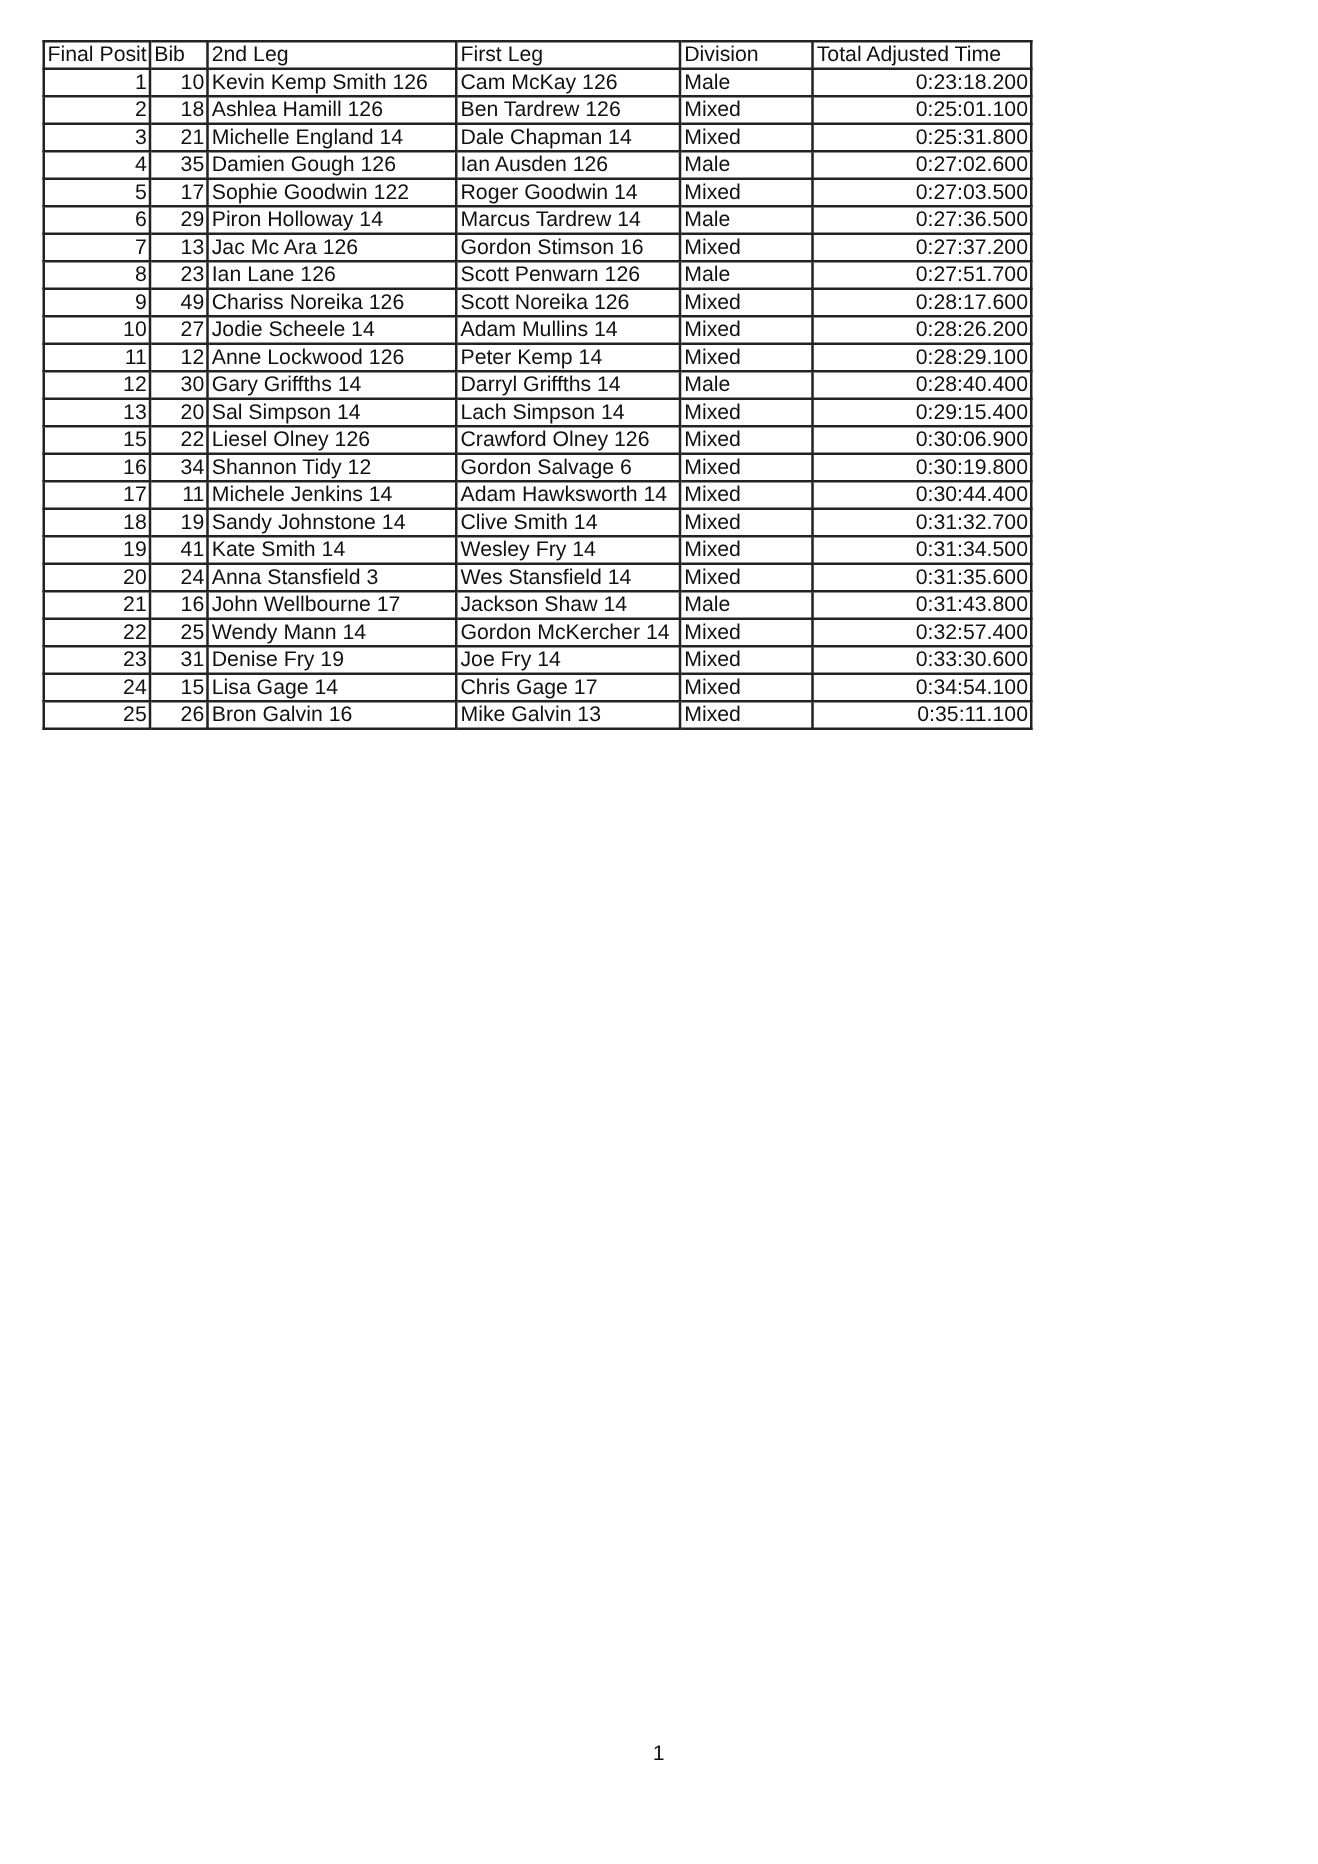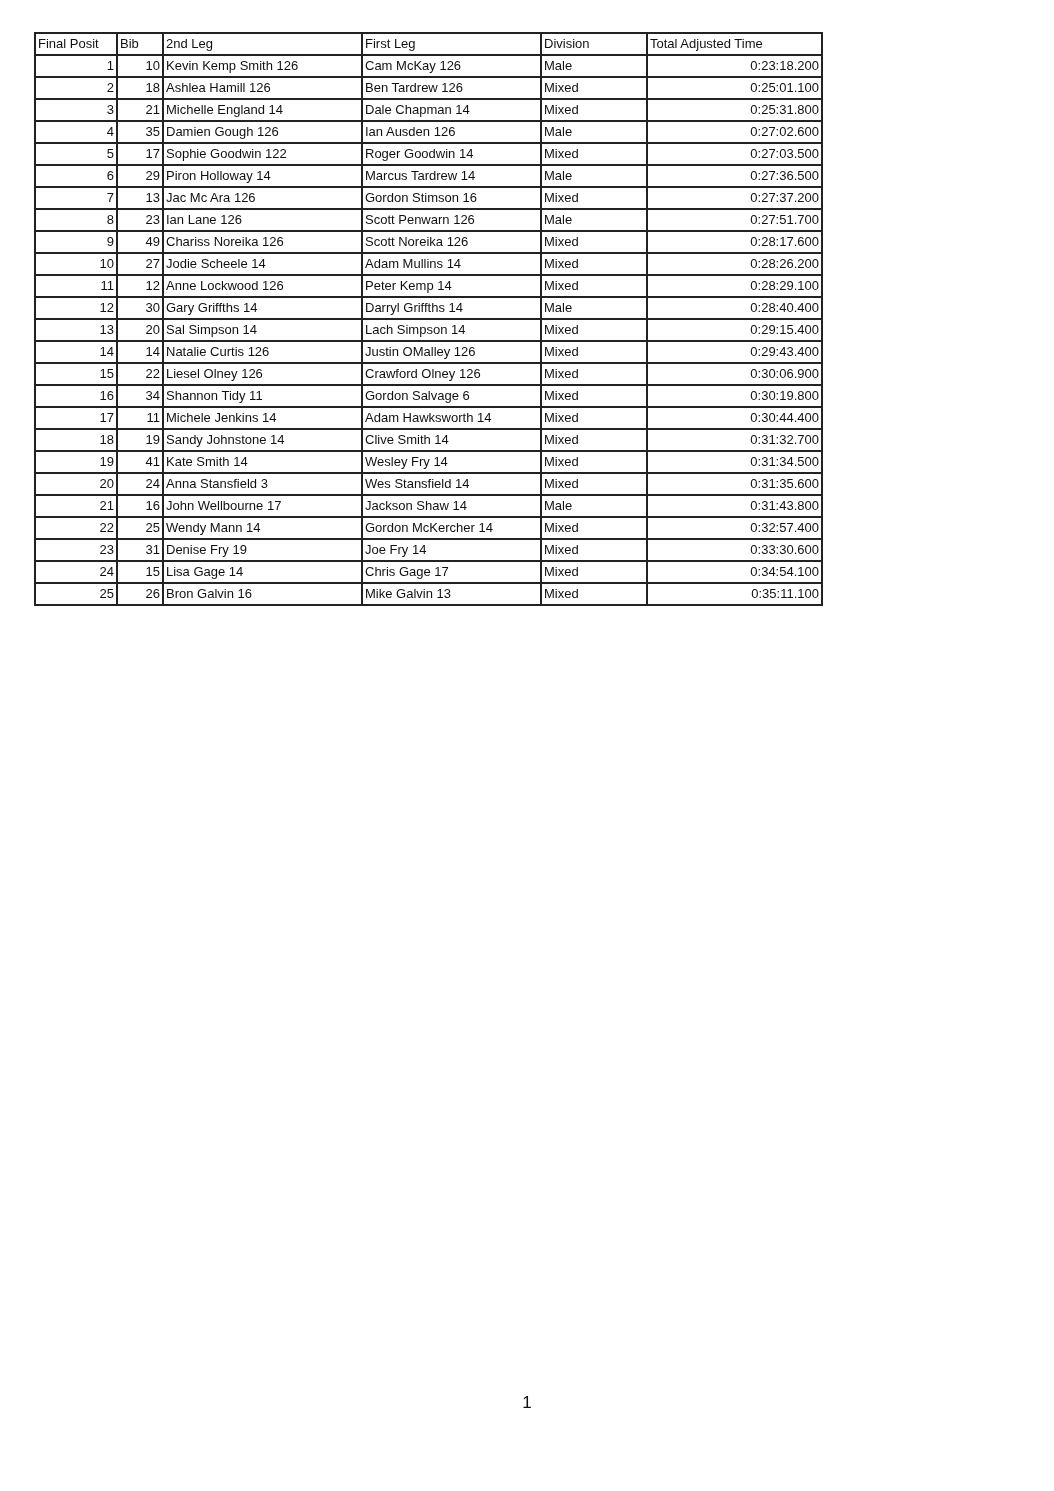--- a/index.html
+++ b/index.html
@@ -1,20 +1,20 @@
 <!DOCTYPE html>
 <html><head>
 <meta charset="utf-8">
 <style>
   html, body { margin: 0; padding: 0; background: #ffffff; }
   body { width: 1054px; height: 1491px; position: relative; overflow: hidden;
          font-family: "Liberation Sans", sans-serif; color: #111; }
   .page { position: absolute; left: 0; top: 0; width: 1054px; height: 1491px; background: #fff; }
   table.results { position: absolute; left: 34px; top: 32px; border-collapse: collapse;
-                  font-size: 13px; line-height: 20px; table-layout: fixed; }
+                  font-size: 17px; line-height: 20px; table-layout: fixed; }
   table.results td, table.results th { border: 2px solid #222; padding: 0 2px; height: 19px;
                   white-space: nowrap; overflow: hidden; font-weight: normal; }
   table.results th { text-align: left; }
   col.c-pos { width: 82px; } col.c-bib { width: 46px; } col.c-leg2 { width: 199px; }
   col.c-leg1 { width: 179px; } col.c-div { width: 106px; } col.c-time { width: 175px; }
   td.num { text-align: right; }
   td.txt { text-align: left; }
   .page-number { position: absolute; left: 0; width: 1054px; top: 1393px; text-align: center;
                  font-size: 17px; }
 </style>
@@ -140,39 +140,31 @@
         </tr>
         <tr>
           <td class="num">13</td>
           <td class="num">20</td>
           <td class="txt">Sal Simpson 14</td>
           <td class="txt">Lach Simpson 14</td>
           <td class="txt">Mixed</td>
           <td class="num">0:29:15.400</td>
         </tr>
         <tr>
-          <td class="num">14</td>
-          <td class="num">14</td>
-          <td class="txt">Natalie Curtis 126</td>
-          <td class="txt">Justin OMalley 126</td>
-          <td class="txt">Mixed</td>
-          <td class="num">0:29:43.400</td>
-        </tr>
-        <tr>
           <td class="num">15</td>
           <td class="num">22</td>
           <td class="txt">Liesel Olney 126</td>
           <td class="txt">Crawford Olney 126</td>
           <td class="txt">Mixed</td>
           <td class="num">0:30:06.900</td>
         </tr>
         <tr>
           <td class="num">16</td>
           <td class="num">34</td>
-          <td class="txt">Shannon Tidy 11</td>
+          <td class="txt">Shannon Tidy 12</td>
           <td class="txt">Gordon Salvage 6</td>
           <td class="txt">Mixed</td>
           <td class="num">0:30:19.800</td>
         </tr>
         <tr>
           <td class="num">17</td>
           <td class="num">11</td>
           <td class="txt">Michele Jenkins 14</td>
           <td class="txt">Adam Hawksworth 14</td>
           <td class="txt">Mixed</td>

